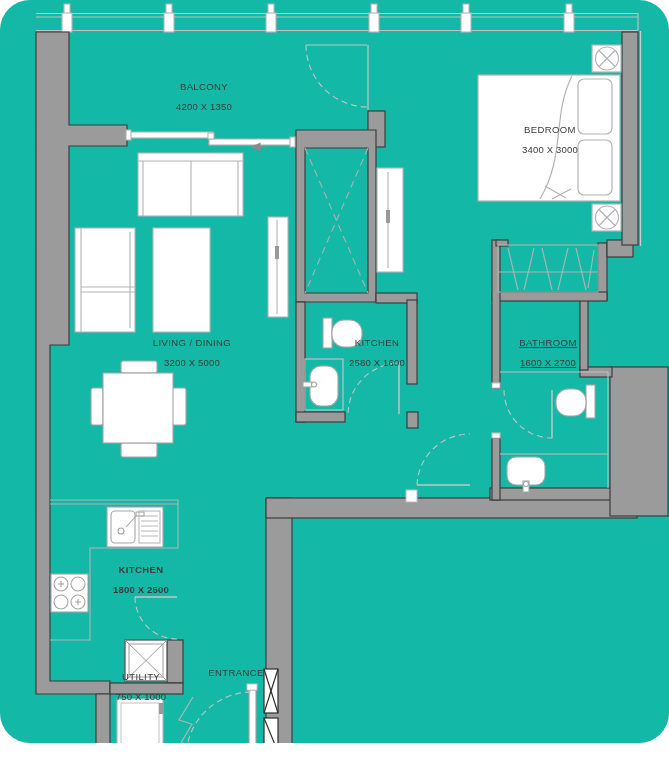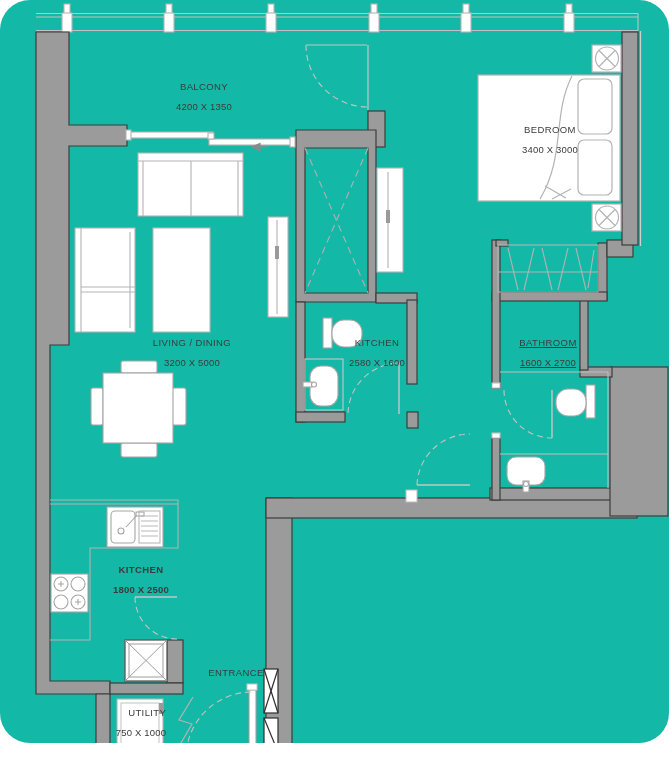--- a/index.html
+++ b/index.html
@@ -311,18 +311,18 @@
   <div>BATHROOM</div>
   <div class="dims">1600 X 2700</div>
 </div>
 <div class="room-label" style="left:141px;top:580px;font-weight:bold;">
   <div>KITCHEN</div>
   <div class="dims">1800 X 2500</div>
 </div>
 <div class="room-label" style="left:228px;top:673px;margin-left:8px;">
   <div>ENTRANCE</div>
 </div>
-<div class="room-label" style="left:141px;top:723px;text-align:right;">
+<div class="room-label" style="left:141px;top:687px;">
   <div>UTILITY</div>
   <div class="dims">750 X 1000</div>
 </div>
 
 </div>
 
 </body></html>

